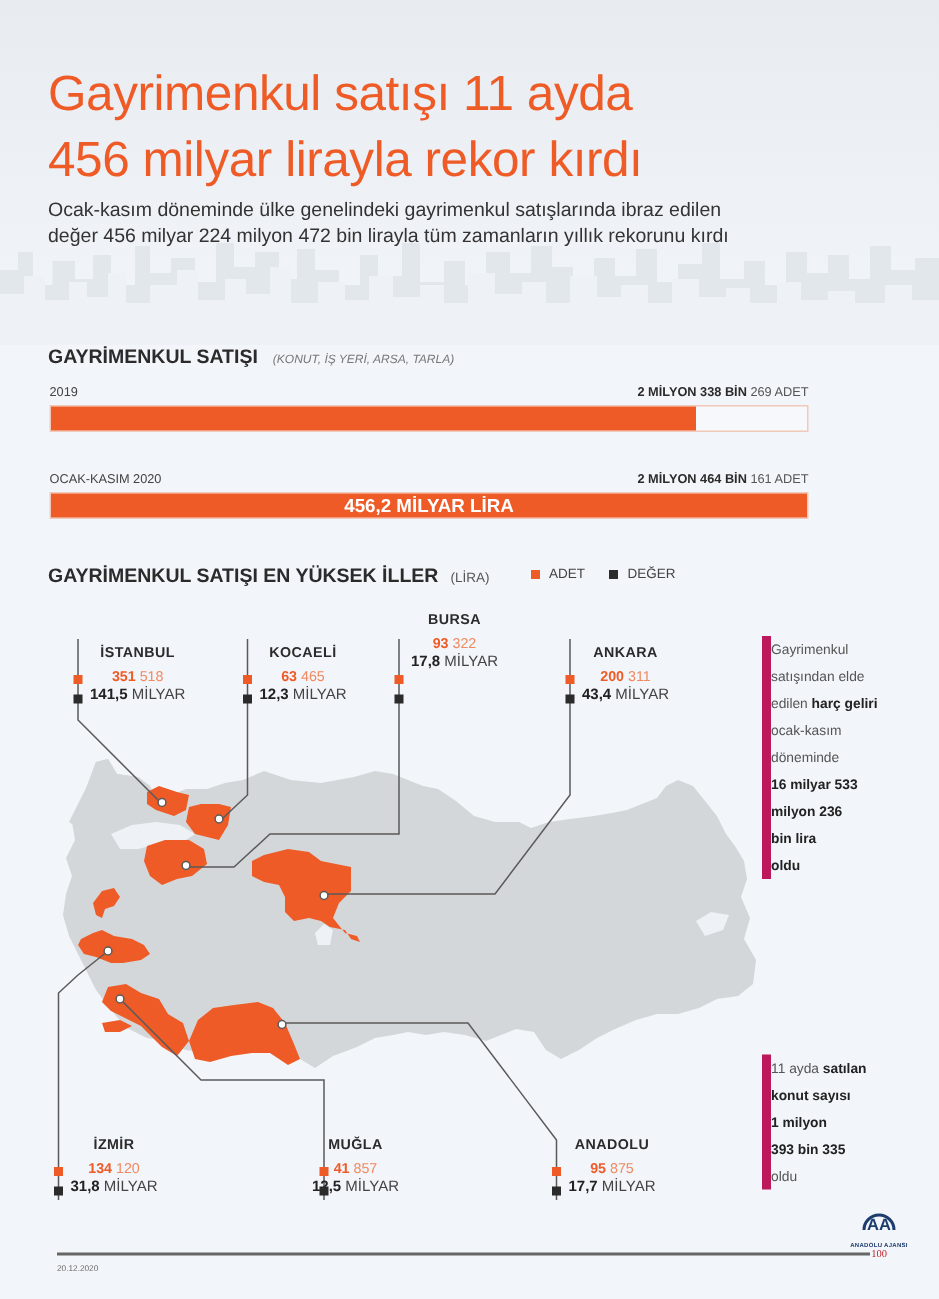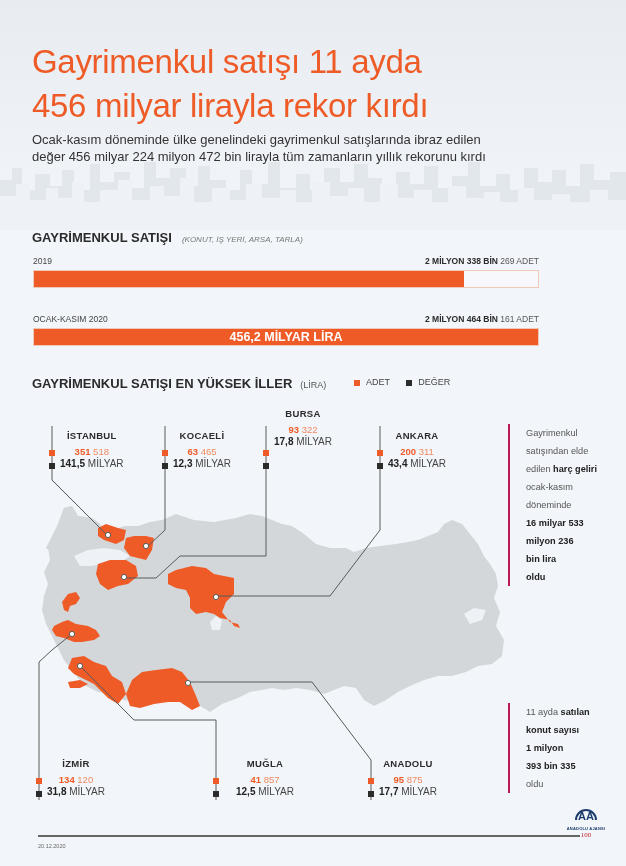--- a/index.html
+++ b/index.html
@@ -19,21 +19,21 @@
   .bartext{position:absolute;left:0;top:0;color:#fff;font-weight:bold;font-size:12.5px;line-height:17px;text-align:center;}
   .legend{position:absolute;top:377px;left:322px;font-size:9px;color:#444;white-space:nowrap;padding-left:32px;}
   .sq{display:inline-block;width:6px;height:6px;margin-right:6px;vertical-align:middle;}
   .city{position:absolute;white-space:nowrap;text-align:center;}
   .cname{font-weight:bold;font-size:9.5px;color:#2b2b2b;letter-spacing:0.3px;}
   .cadet{font-size:9.5px;color:#ee5b27;margin-top:5px;}
   .cadet b{font-weight:bold;}
   .cadet span{color:#f08a60;}
   .cval{font-size:10px;color:#444;margin-top:1px;}
   .cval b{color:#222;}
-  .note{position:absolute;left:508px;border-left:2px solid #be185d;padding-left:16px;font-size:9.2px;line-height:18px;color:#555;}
+  .note{position:absolute;left:508px;border-left:6px solid #be185d;padding-left:0;font-size:9.2px;line-height:18px;color:#555;}
   .note b{color:#222;}
   .footline{position:absolute;left:38px;top:835px;width:542px;height:2px;background:#666;}
   .date{position:absolute;left:38px;top:843px;font-size:5.5px;color:#666;}
   .logo{position:absolute;left:566px;top:804px;width:40px;text-align:center;}
 </style>
 </head>
 <body>
 
 <div class="topbg"></div>
 <svg class="skyline" viewBox="0 0 626 70" preserveAspectRatio="none">
@@ -135,21 +135,21 @@
   <div class="cname">ANKARA</div>
   <div class="cadet"><b>200</b><span> 311</span></div>
   <div class="cval"><b>43,4</b><span> MİLYAR</span></div>
 </div>
 
 <div class="city" style="left:47px;top:758px;">
   <div class="cname">İZMİR</div>
   <div class="cadet"><b>134</b><span> 120</span></div>
   <div class="cval"><b>31,8</b><span> MİLYAR</span></div>
 </div>
-<div class="city" style="left:236px;top:758px;">
+<div class="city" style="left:208px;top:758px;">
   <div class="cname">MUĞLA</div>
   <div class="cadet"><b>41</b><span> 857</span></div>
   <div class="cval"><b>12,5</b><span> MİLYAR</span></div>
 </div>
 <div class="city" style="left:379px;top:758px;">
   <div class="cname">ANADOLU</div>
   <div class="cadet"><b>95</b><span> 875</span></div>
   <div class="cval"><b>17,7</b><span> MİLYAR</span></div>
 </div>
 

